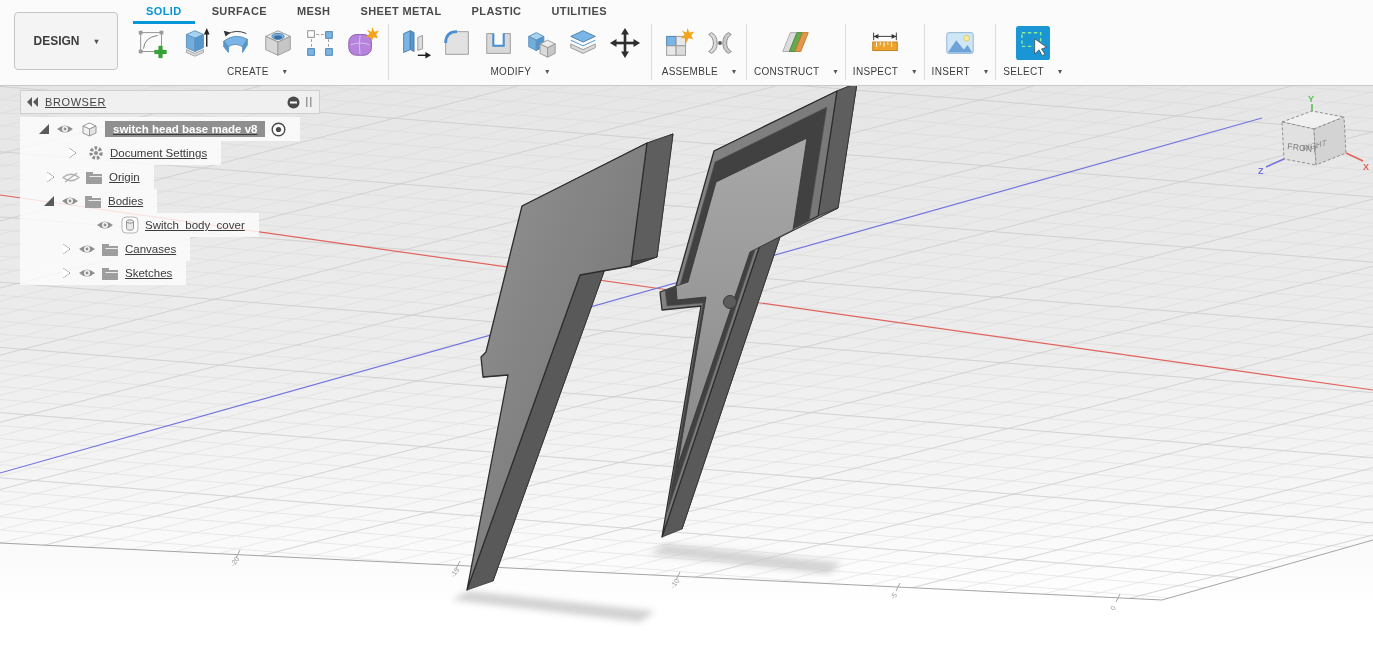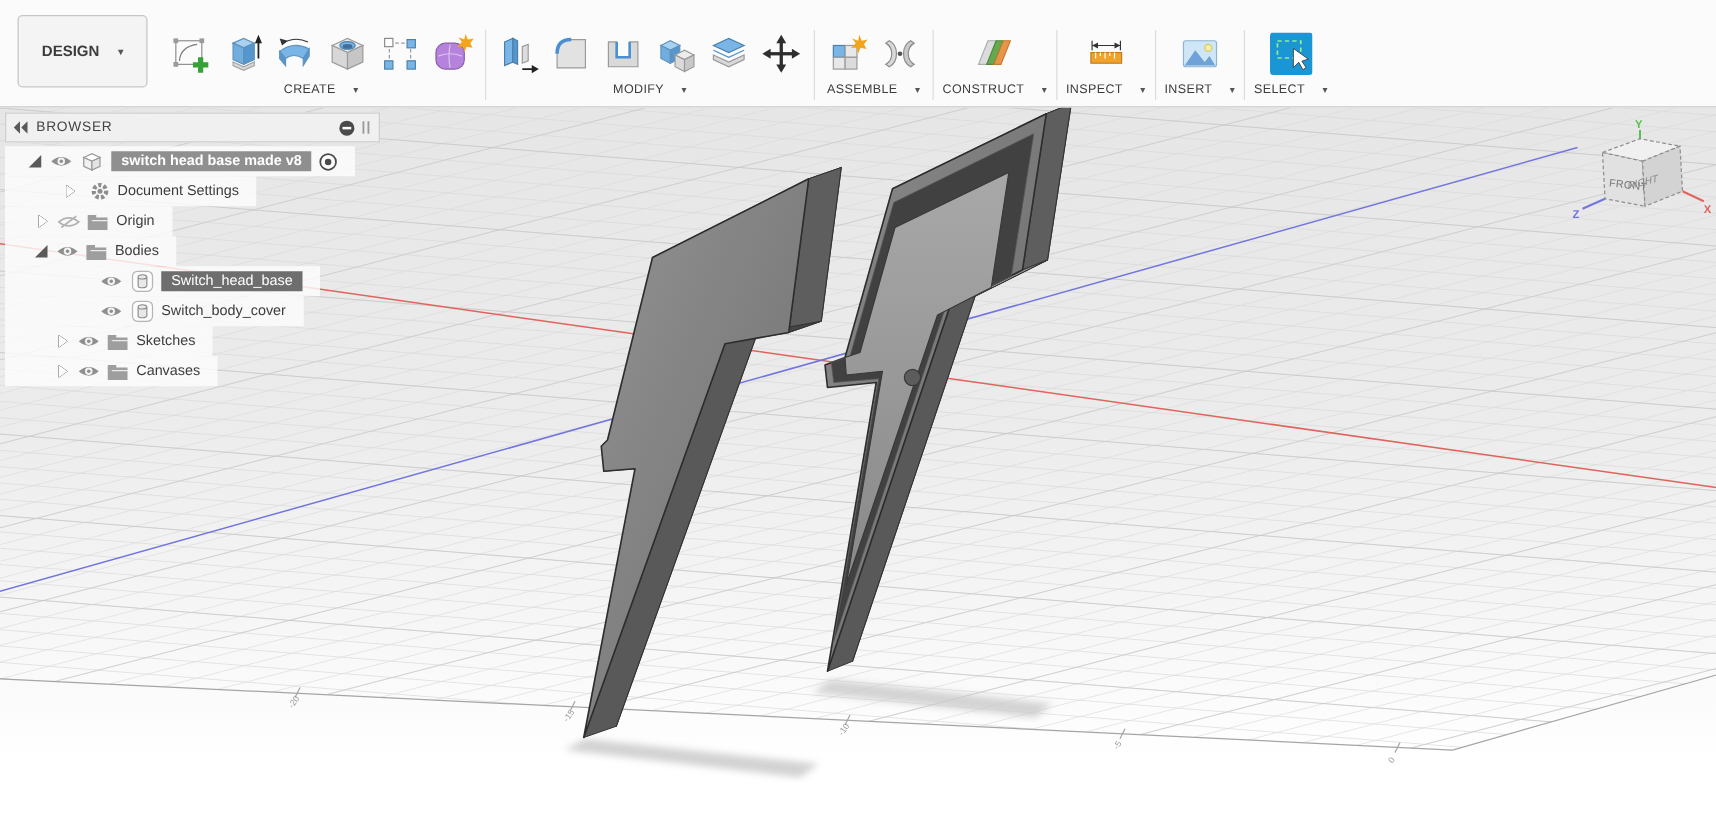--- a/index.html
+++ b/index.html
@@ -24,21 +24,21 @@
 
   
   .viewport { position:absolute; left:0; top:86px; width:1373px; height:567px;
     background:linear-gradient(180deg,#e6e6e6 0%,#ececec 45%,#f6f6f6 72%,#ffffff 92%); }
   .scene { position:absolute; left:0; top:0; }
 
   
   .viewcube { position:absolute; left:1256px; top:4px; width:114px; height:104px; cursor:pointer; }
 
   
-  .browser { position:absolute; left:4px; top:4px; width:300px; z-index:20; font-size:11.5px; color:#3c3c3c; }
+  .browser { position:absolute; left:20px; top:4px; width:300px; z-index:20; font-size:11.5px; color:#3c3c3c;text-decoration:underline; }
   .b-header { height:24px; background:rgba(240,240,240,.95); border:1px solid #cfcfcf; display:flex; align-items:center; padding:0 6px; cursor:pointer; }
   .b-title { margin-left:6px; font-size:11px; letter-spacing:.6px; color:#444; }
   .b-spacer { flex:1; }
   .b-rows { margin-top:3px; }
   .row { height:24px; display:flex; align-items:center; background:rgba(252,252,252,.82); width:max-content; padding-right:14px; cursor:pointer; }
   .row + .row { margin-top:0; }
   .cell { display:flex; align-items:center; justify-content:center; }
   .exp { width:16px; margin-left:0; }
   .lbl { margin-left:6px; white-space:nowrap; }
   .lbl.sel-root { background:#8f8f8f; color:#fff; font-weight:bold; padding:2px 8px; }
@@ -254,36 +254,20 @@
           <span class="cell icon12" style="margin-left:6px">
             <svg width="17" height="13">
                 <rect x="0" y="3" width="16" height="10" fill="#9e9e9e"></rect>
                 <rect x="0" y="1" width="7" height="3" fill="#9e9e9e"></rect>
                 <polygon points="3,5 16,5 16,6 4,6" fill="#fff" opacity=".8"></polygon>
               </svg>
           </span>
           <span class="lbl">Bodies</span>
         </div>
 
-        <div class="row" style="padding-left:76px">
-          <span class="cell icon12">
-            <svg width="18" height="12">
-                <path d="M1,6 Q9,-1 17,6 Q9,13 1,6 Z" fill="#8f8f8f"></path>
-                <circle cx="9" cy="6" r="3" fill="#f4f4f4"></circle>
-                <circle cx="9" cy="6" r="1.4" fill="#8f8f8f"></circle>
-              </svg>
-          </span>
-          <span class="cell icon12" style="margin-left:7px">
-            <svg width="18" height="18">
-                <rect x="1" y="1" width="16" height="16" rx="4" fill="#fdfdfd" stroke="#b5b5b5"></rect>
-                <path d="M5.5,5.5 a3.5,1.7 0 0 0 7,0 a3.5,1.7 0 0 0 -7,0 L5.5,12.5 a3.5,1.7 0 0 0 7,0 L12.5,5.5" fill="#e8e8e8" stroke="#8a8a8a" stroke-width=".9"></path>
-              </svg>
-          </span>
-          <span class="lbl sel-body">Switch_head_base</span>
-        </div>
 
         <div class="row" style="padding-left:76px">
           <span class="cell icon12">
             <svg width="18" height="12">
                 <path d="M1,6 Q9,-1 17,6 Q9,13 1,6 Z" fill="#8f8f8f"></path>
                 <circle cx="9" cy="6" r="3" fill="#f4f4f4"></circle>
                 <circle cx="9" cy="6" r="1.4" fill="#8f8f8f"></circle>
               </svg>
           </span>
           <span class="cell icon12" style="margin-left:7px">
@@ -306,53 +290,61 @@
                 <circle cx="9" cy="6" r="1.4" fill="#8f8f8f"></circle>
               </svg>
           </span>
           <span class="cell icon12" style="margin-left:6px">
             <svg width="17" height="13">
                 <rect x="0" y="3" width="16" height="10" fill="#9e9e9e"></rect>
                 <rect x="0" y="1" width="7" height="3" fill="#9e9e9e"></rect>
                 <polygon points="3,5 16,5 16,6 4,6" fill="#fff" opacity=".8"></polygon>
               </svg>
           </span>
-          <span class="lbl">Sketches</span>
+          <span class="lbl">Canvases</span>
         </div>
 
         <div class="row" style="padding-left:38px">
           <span class="cell exp">
               <span class="tri-c"></span>
             </span>
           <span class="cell icon12" style="margin-left:4px">
             <svg width="18" height="12">
                 <path d="M1,6 Q9,-1 17,6 Q9,13 1,6 Z" fill="#8f8f8f"></path>
                 <circle cx="9" cy="6" r="3" fill="#f4f4f4"></circle>
                 <circle cx="9" cy="6" r="1.4" fill="#8f8f8f"></circle>
               </svg>
           </span>
           <span class="cell icon12" style="margin-left:6px">
             <svg width="17" height="13">
                 <rect x="0" y="3" width="16" height="10" fill="#9e9e9e"></rect>
                 <rect x="0" y="1" width="7" height="3" fill="#9e9e9e"></rect>
                 <polygon points="3,5 16,5 16,6 4,6" fill="#fff" opacity=".8"></polygon>
               </svg>
           </span>
-          <span class="lbl">Canvases</span>
+          <span class="lbl">Sketches</span>
         </div>
       </div>
     </div>
   </div>
 
   <div class="toolbar">
     <div class="design-btn">
       <span>DESIGN</span>
       <span class="caret">▾</span>
     </div>
 
+    <div class="tabs">
+      <div class="tab active"><span>SOLID</span></div>
+      <div class="tab"><span>SURFACE</span></div>
+      <div class="tab"><span>MESH</span></div>
+      <div class="tab"><span>SHEET METAL</span></div>
+      <div class="tab"><span>PLASTIC</span></div>
+      <div class="tab"><span>UTILITIES</span></div>
+    </div>
 
     <div class="groups">
 
       <div class="group">
         <div class="gicons">
           <div class="ticon">
             <svg viewBox="0 0 36 36">
                 <rect x="6" y="7" width="22" height="20" fill="none" stroke="#8f8f8f"></rect>
                 <path d="M9,24 Q10,12 24,10" fill="none" stroke="#7a7a7a"></path>
                 <g fill="#9a9a9a">

